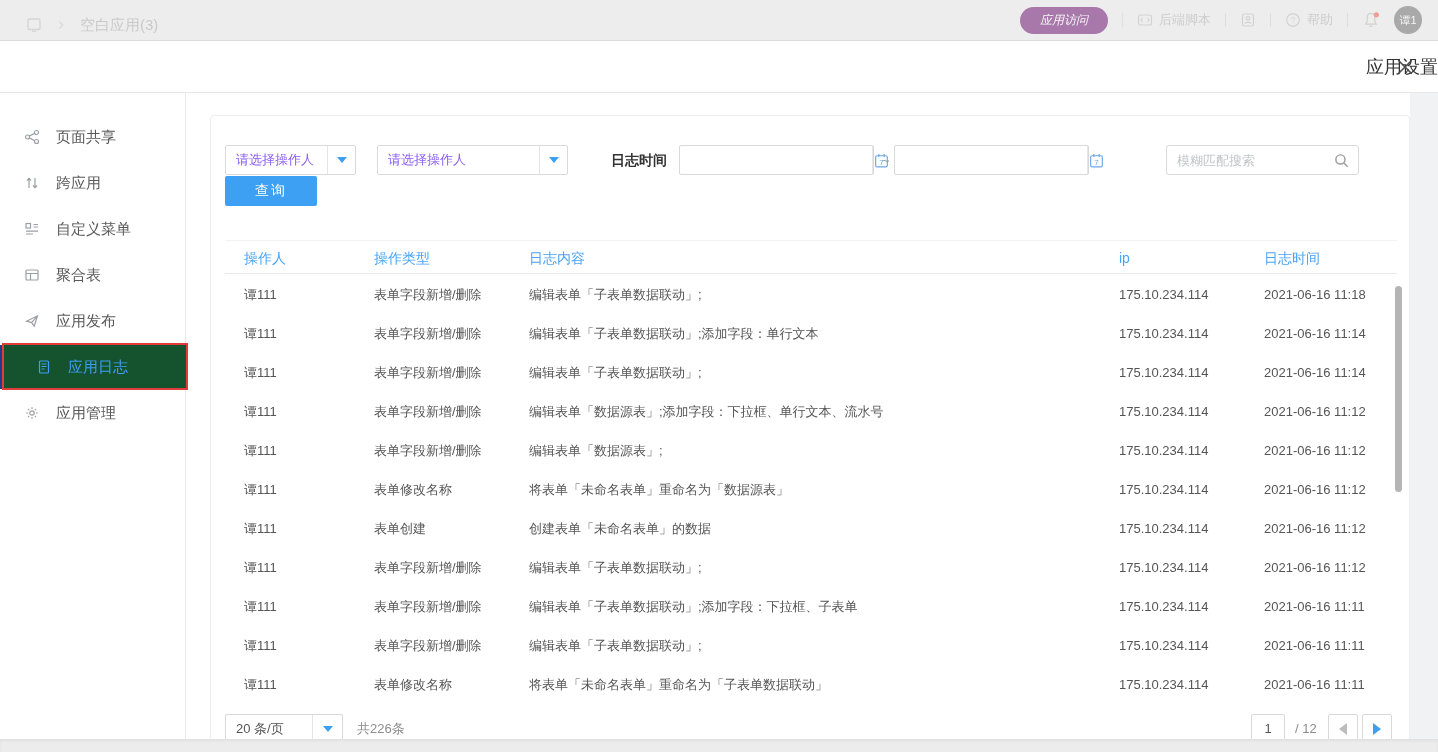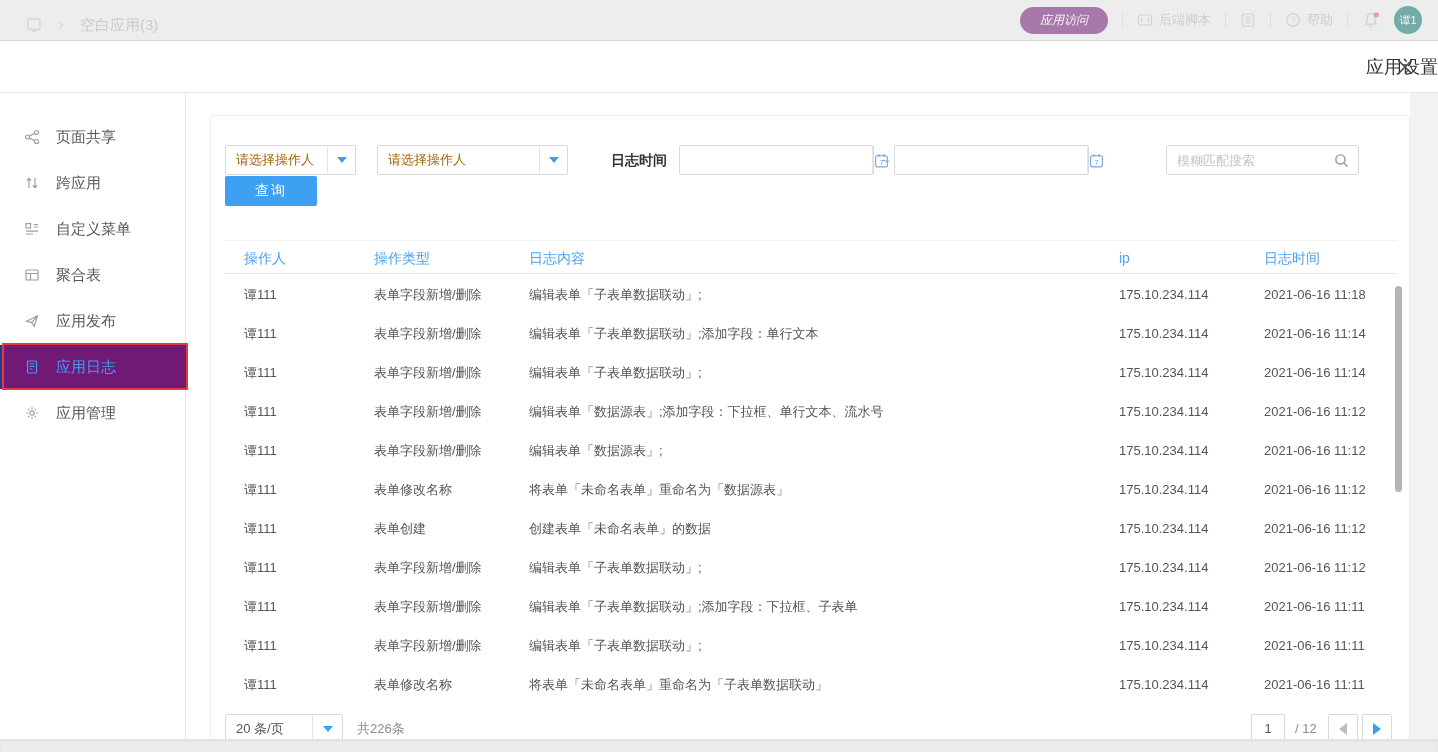--- a/index.html
+++ b/index.html
@@ -10,56 +10,56 @@
   .topbar { position:absolute; left:0; top:0; width:1438px; height:41px;
     background:#ededed; border-bottom:1px solid #dadada; z-index:1; }
   .topbar-inner { position:absolute; inset:0; opacity:.55; }
   .tb-left { position:absolute; left:26px; top:0; height:50px; display:flex; align-items:center; gap:12px; }
   .tb-title { color:#adadad; font-size:15px; }
   .tb-right { position:absolute; right:16px; top:0; height:40px; display:flex; align-items:center; gap:14px; }
   .tb-pill { background:#701a75; color:#fdfeff; font-size:12px; border-radius:14px;
     height:27px; padding:0 20px; display:flex; align-items:center;font-style:italic; }
   .tb-sep { width:1px; height:14px; background:#d2d2d2; }
   .tb-item { display:flex; align-items:center; gap:6px; color:#b3b3b3; font-size:13px; }
-  .avatar { width:28px; height:28px; border-radius:50%; background:#0f766e; color:#fff;
+  .avatar { width:28px; height:28px; border-radius:50%; background:#737373; color:#fff;
     font-size:11px; display:flex; align-items:center; justify-content:center; }
   .bell-wrap { position:relative; width:18px; height:18px; }
 
   
   .modal { position:absolute; left:0; top:41px; width:1438px; height:711px; background:#fff; }
   .modal-header { position:absolute; left:0; top:0; width:100%; height:52px;
     border-bottom:1px solid #e7e7e7; background:#fff; }
   .modal-title { position:absolute; left:0; top:0; width:100%; height:52px; line-height:52px;
     text-align:right; font-size:18px; font-weight:500; color:#333; }
   .close-btn { position:absolute; right:24px; top:17px; width:18px; height:18px; cursor:pointer; }
 
   .modal-body { position:absolute; left:0; top:52px; width:1438px; height:659px; background:#fff; }
 
   
   .sidebar { position:absolute; left:0; top:0; width:186px; height:659px; background:#fff;
     border-right:1px solid #eaeaea; }
   .side-item { position:absolute; left:0; width:186px; height:44px; display:flex;
     align-items:center; cursor:pointer; }
   .side-item .ic { margin-left:24px; width:16px; height:16px; }
   .side-item .lbl { margin-left:16px; font-size:15px; color:#595959; }
-  .side-item.sel { background:#701a75; }
+  .side-item.sel { background:#14532d;padding-left:12px; }
   .side-item.sel .lbl { color:#3f9ef7; }
   .sel-bar { position:absolute; left:0; top:252px; width:4px; height:44px; background:#1e3d8f; z-index:3; }
   .annot-box { position:absolute; left:2px; top:250px; width:186px; height:47px;
     border:2px solid #e23b3b; z-index:4; pointer-events:none; }
 
   .right-gutter { position:absolute; left:1410px; top:0; width:28px; height:659px; background:#f1f2f4; }
 
   
   .card { position:absolute; left:210px; top:22px; width:1200px; height:626px;
     background:#fff; border:1px solid #ebedf0; border-radius:4px; }
 
   .selbox { position:absolute; height:30px; border:1px solid #d9d9d9; border-radius:2px;
     display:flex; align-items:center; background:#fff; cursor:pointer; }
-  .selbox .ph { flex:1; padding-left:10px; font-size:13px; color:#a16207;
+  .selbox .ph { flex:1; padding-left:10px; font-size:13px; color:#8b5cf6;
     white-space:nowrap; overflow:hidden; }
   .selbox .caret-seg { width:28px; height:100%; border-left:1px solid #e4e4e4;
     display:flex; align-items:center; justify-content:center; }
   .caret-down { width:0; height:0; border-left:5px solid transparent;
     border-right:5px solid transparent; border-top:6px solid #3d9ff0; }
 
   .datebox { position:absolute; height:30px; border:1px solid #d9d9d9; border-radius:2px;
     display:flex; background:#fff; }
   .datebox input { flex:1; border:0; outline:none; font-size:13px; padding:0 8px; background:transparent; }
   .datebox .cal-seg { width:34px; border-left:1px solid #e6e6e6; display:flex;

